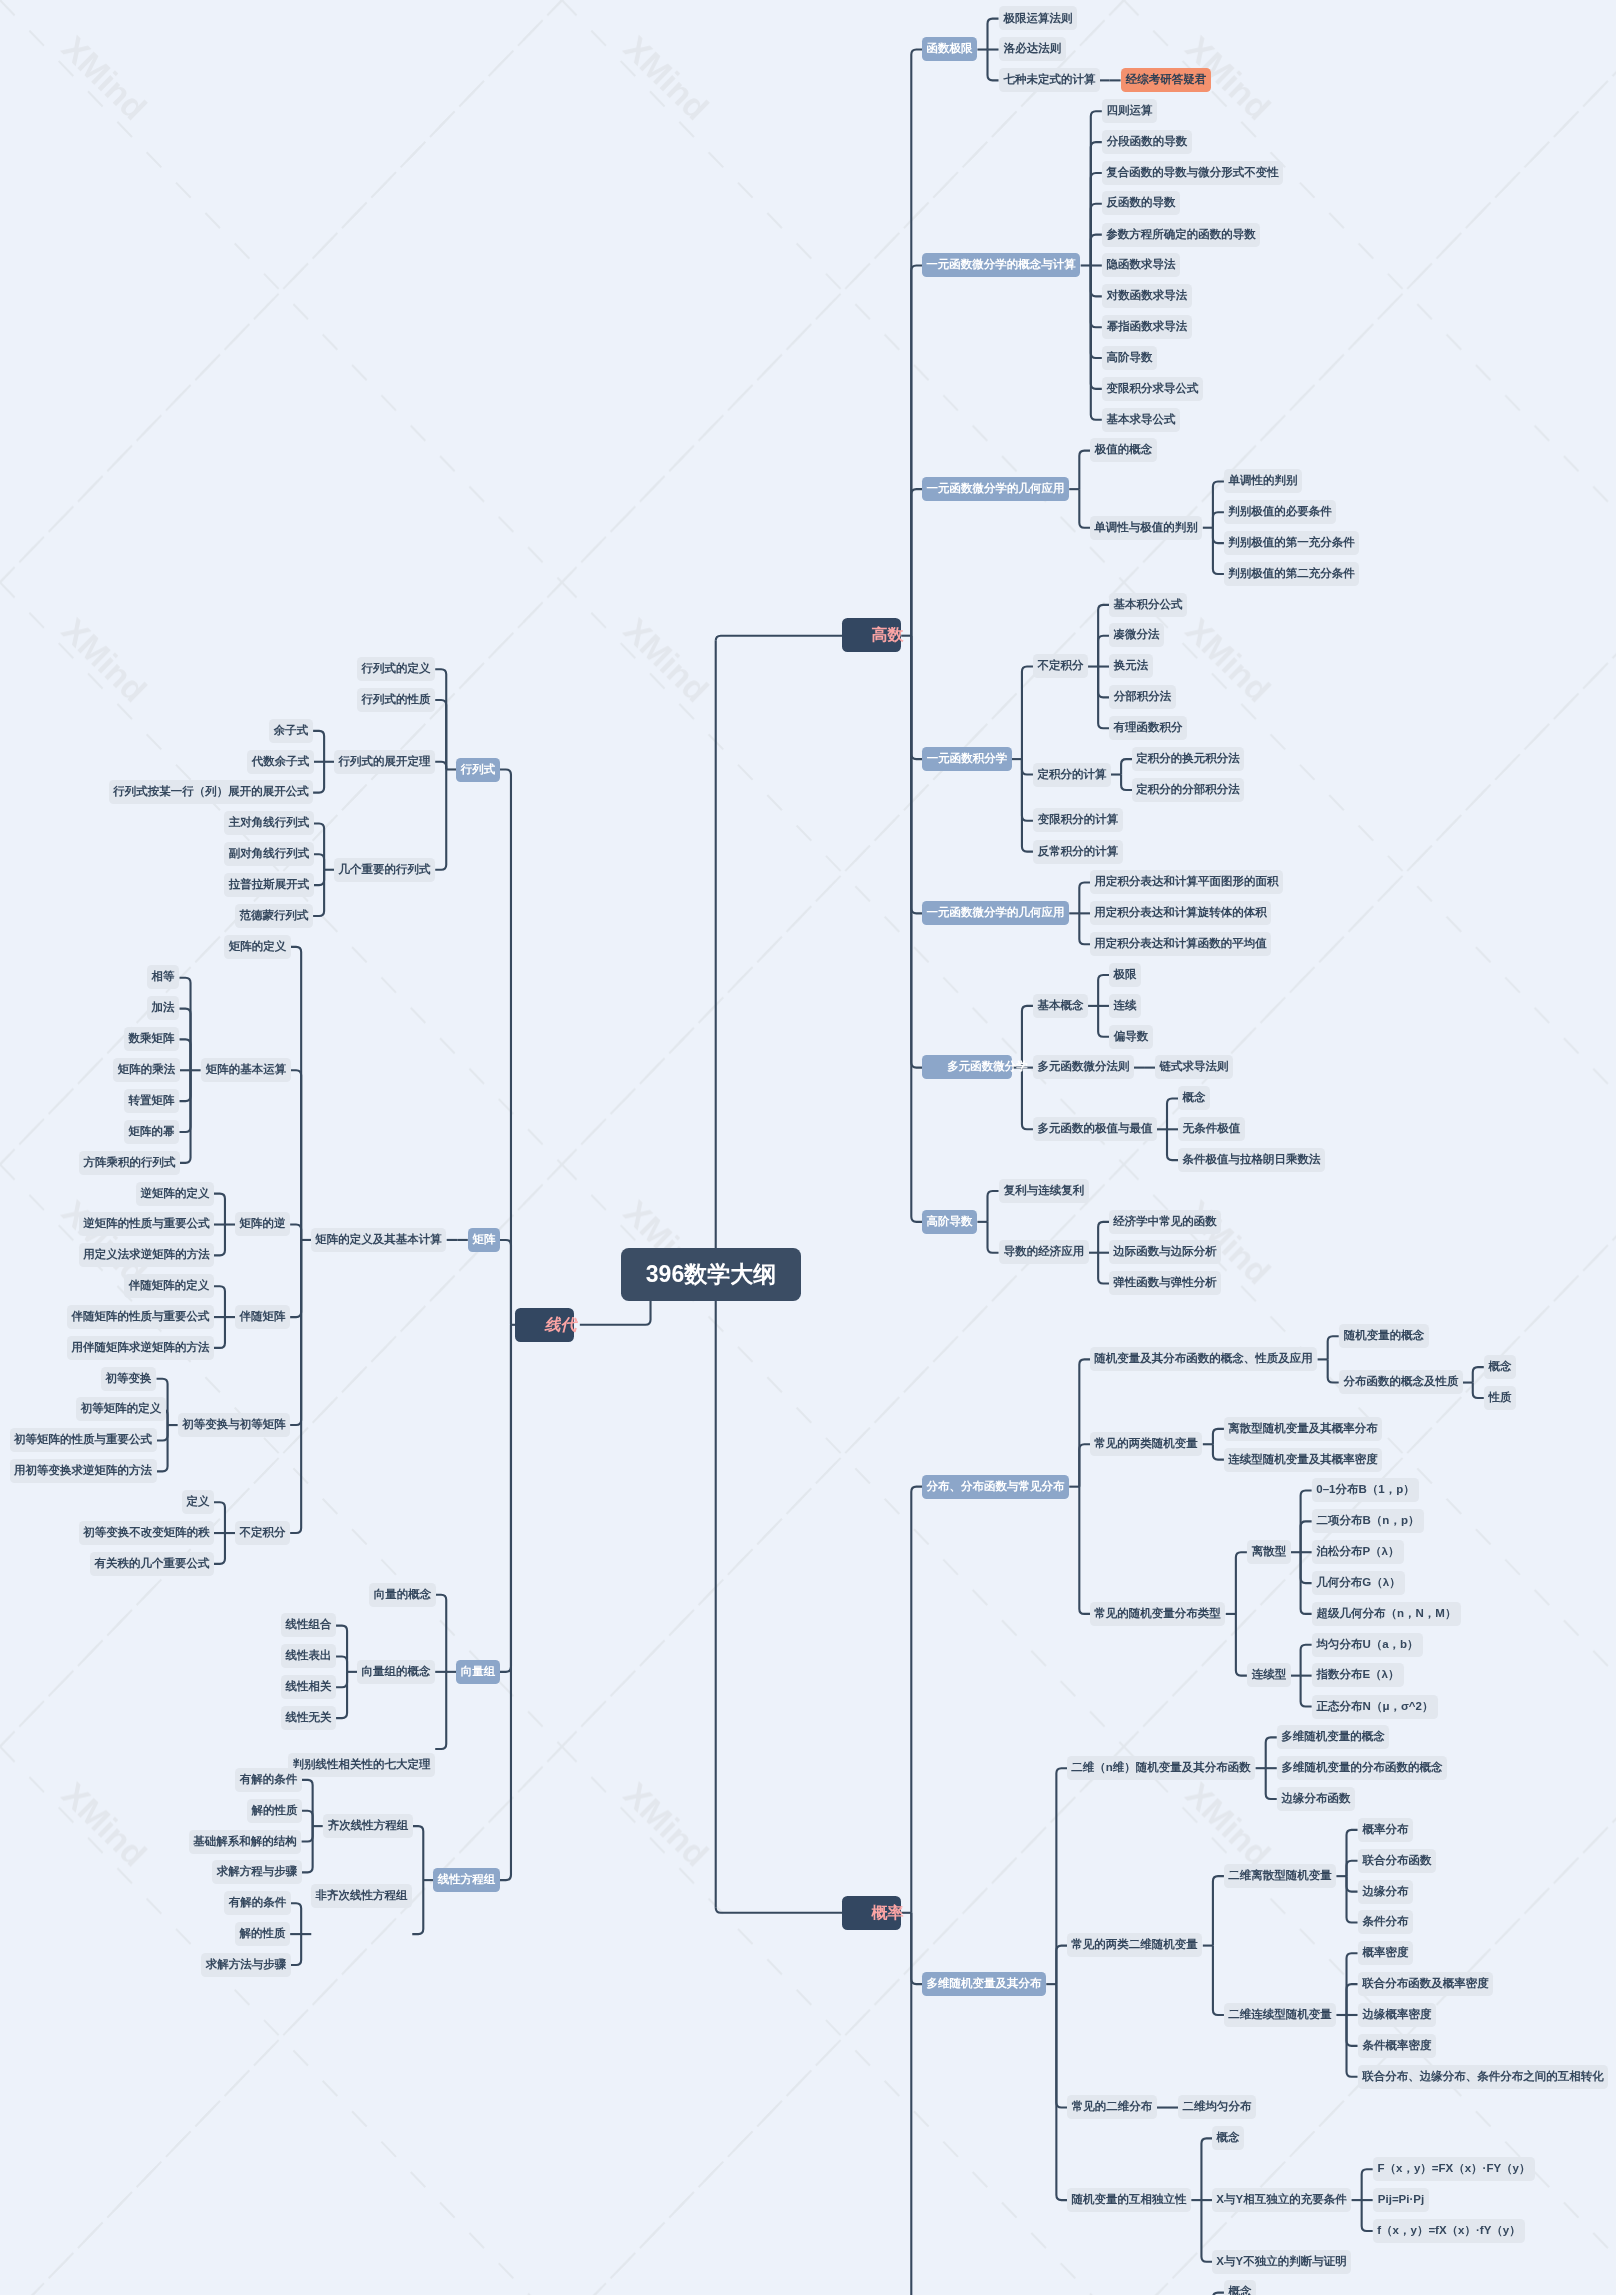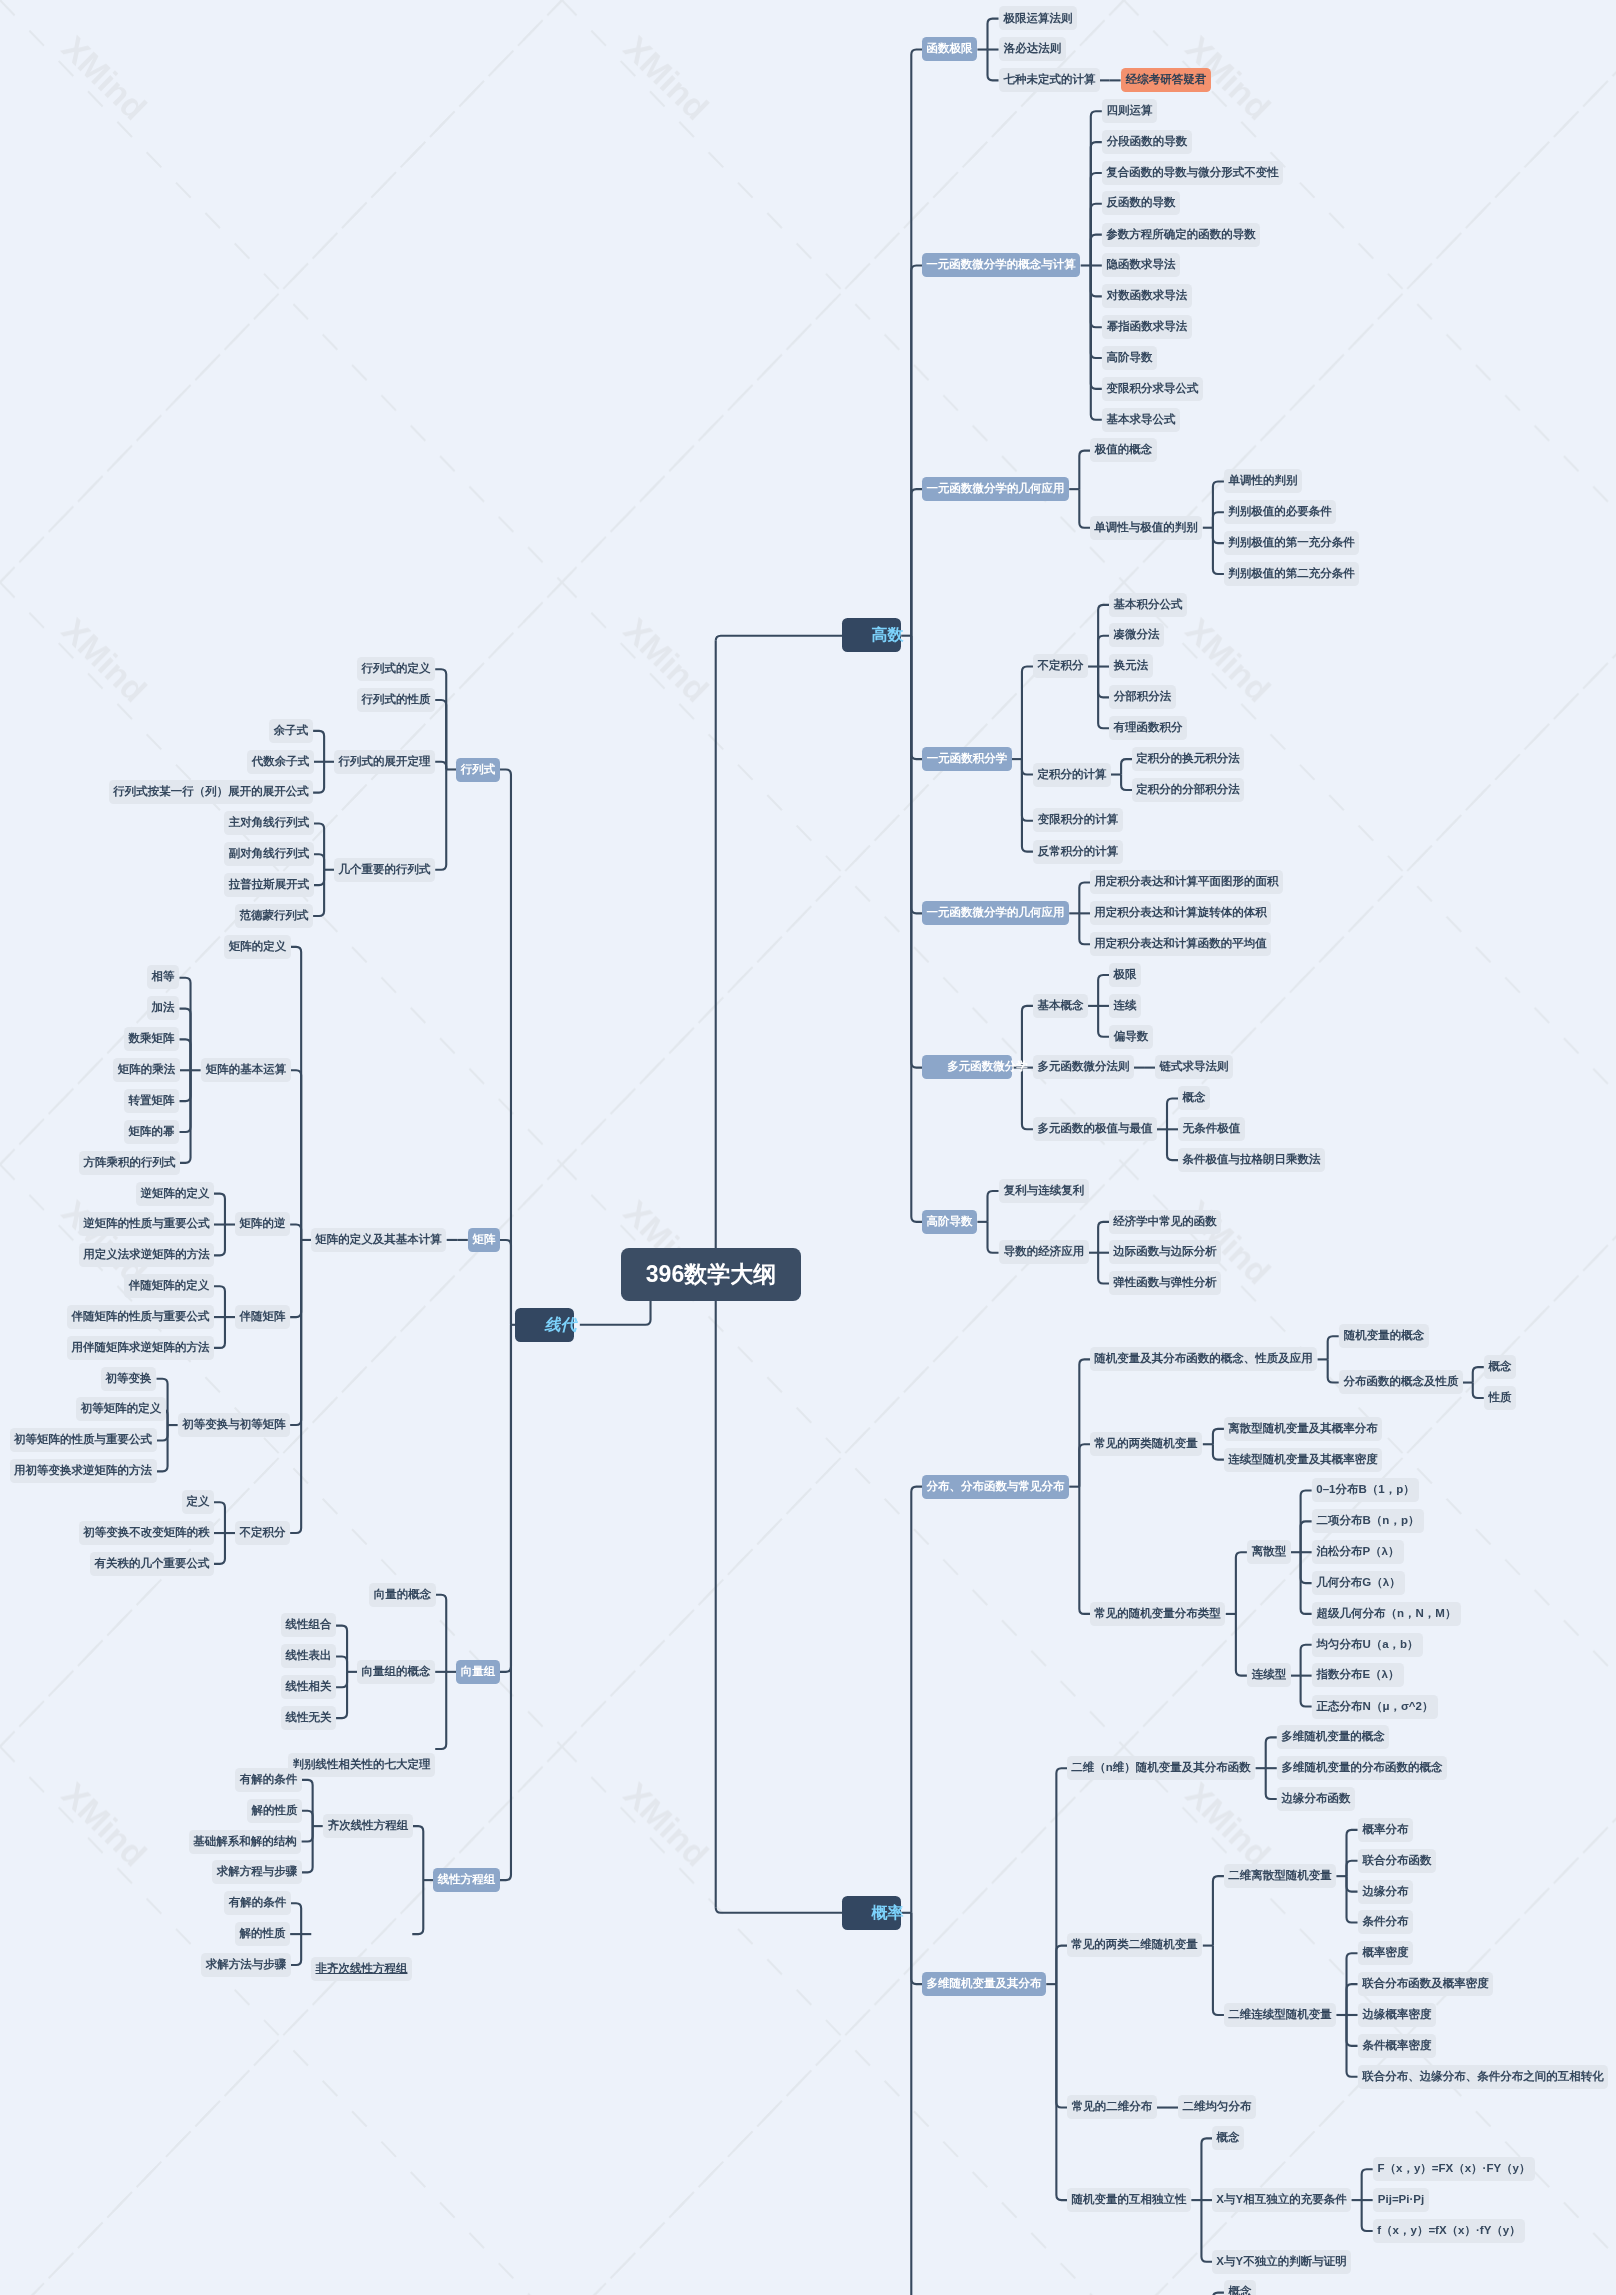--- a/index.html
+++ b/index.html
@@ -14,21 +14,21 @@
   #wm{position:absolute;left:0;top:0;width:1616px;height:2407px;pointer-events:none;}
   svg.layer{position:absolute;left:0;top:0;width:1616px;height:2407px;}
   .node-box{
     position:absolute;
     box-sizing:border-box;
     display:flex;align-items:center;justify-content:center;
     white-space:nowrap;
     line-height:1;
   }
   .lvl-root{background:#3b4d64;color:#ffffff;border-radius:7.8px;font-size:23px;font-weight:700;}
-  .lvl-1{background:#334761;color:#7dd3fc;border-radius:5.5px;font-size:16px;font-weight:700;padding-left:32px;}
+  .lvl-1{background:#334761;color:#fca5a5;border-radius:5.5px;font-size:16px;font-weight:700;padding-left:32px;}
   .lvl-2{background:#8ca6c9;color:#ffffff;border-radius:4.6px;font-size:11.5px;font-weight:600;}
   .lvl-n{background:#e2e7ee;color:#34475d;border-radius:4.6px;font-size:11.5px;font-weight:600;}
   .orange{background:#f4916e;color:#2f4055;}
 </style>
 </head>
 <body>
 
 <div id="stage">
   <svg class="layer" id="wm" viewBox="0 0 3520 5242" width="1616" height="2407">
       <defs>
@@ -425,20 +425,20 @@
       <div class="node-box lvl-n" style="left: 281px; top: 1644px; width: 55px; height: 24px;">线性表出</div>
       <div class="node-box lvl-n" style="left: 281px; top: 1675px; width: 55px; height: 24px;">线性相关</div>
       <div class="node-box lvl-n" style="left: 281px; top: 1706px; width: 55px; height: 24px;">线性无关</div>
       <div class="node-box lvl-n" style="left: 288px; top: 1737px; width: 147px; height: 24px; margin-top: 16px;">判别线性相关性的七大定理</div>
       <div class="node-box lvl-2" style="left: 433px; top: 1868px; width: 67px; height: 24px;">线性方程组</div>
       <div class="node-box lvl-n" style="left: 323px; top: 1814px; width: 90px; height: 24px;">齐次线性方程组</div>
       <div class="node-box lvl-n" style="left: 235px; top: 1768px; width: 67px; height: 24px;">有解的条件</div>
       <div class="node-box lvl-n" style="left: 247px; top: 1799px; width: 55px; height: 24px;">解的性质</div>
       <div class="node-box lvl-n" style="left: 189px; top: 1830px; width: 112px; height: 24px;">基础解系和解的结构</div>
       <div class="node-box lvl-n" style="left: 212px; top: 1860px; width: 90px; height: 24px;">求解方程与步骤</div>
-      <div class="node-box lvl-n" style="left: 311px; top: 1957px; width: 101px; height: 24px; text-decoration: underline;">非齐次线性方程组</div>
+      <div class="node-box lvl-n" style="left: 311px; top: 1884px; width: 101px; height: 24px;">非齐次线性方程组</div>
       <div class="node-box lvl-n" style="left: 224px; top: 1891px; width: 67px; height: 24px;">有解的条件</div>
       <div class="node-box lvl-n" style="left: 235px; top: 1922px; width: 55px; height: 24px;">解的性质</div>
       <div class="node-box lvl-n" style="left: 201px; top: 1953px; width: 90px; height: 24px;">求解方法与步骤</div>
     </div>
 
 </div>
 
 
 </body></html>

